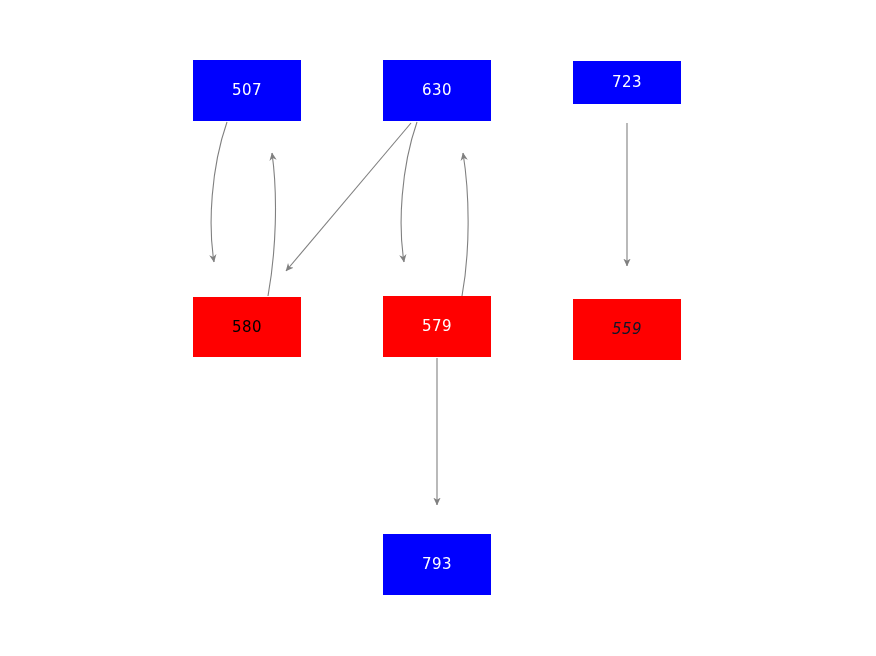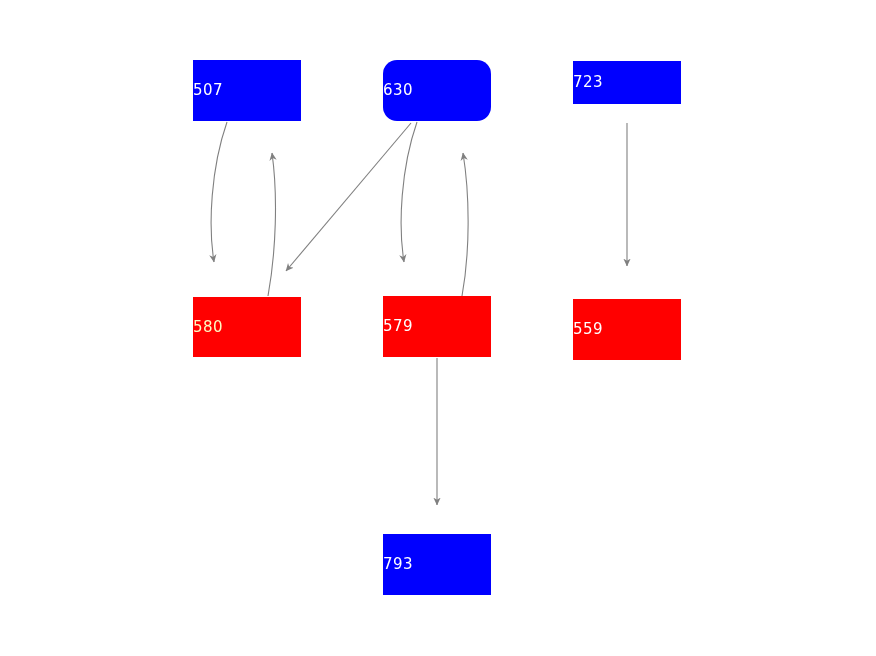--- a/index.html
+++ b/index.html
@@ -20,21 +20,21 @@
     left: 0;
     top: 0;
     width: 876px;
     height: 656px;
   }
   .node {
     position: absolute;
     box-sizing: border-box;
     display: flex;
     align-items: center;
-    justify-content: flex-start;
+    justify-content: center;
     color: #ffffff;
     font-size: 15px;
     font-family: "DejaVu Sans", sans-serif;
     letter-spacing: 0.5px;
     line-height: 1;
     user-select: none;
   }
 </style>
 </head>
 <body>
@@ -66,33 +66,33 @@
 
       <path d="M 437 358 L 437 505"></path>
 
     </g>
   </svg>
 
   <div id="node-layer">
       <div class="node" style="left: 193px; top: 60px; width: 108px; height: 61px; background: rgb(0, 0, 255);">
         <span style="color: rgb(255, 255, 255);">507</span>
       </div>
-      <div class="node" style="left: 383px; top: 60px; width: 108px; height: 61px; background: rgb(0, 0, 255); border-radius: 14px;">
+      <div class="node" style="left: 383px; top: 60px; width: 108px; height: 61px; background: rgb(0, 0, 255);">
         <span style="color: rgb(255, 255, 255);">630</span>
       </div>
       <div class="node" style="left: 573px; top: 61px; width: 108px; height: 43px; background: rgb(0, 0, 255);">
         <span style="color: rgb(255, 255, 255);">723</span>
       </div>
       <div class="node" style="left: 193px; top: 297px; width: 108px; height: 60px; background: rgb(255, 0, 0);">
-        <span style="color: #fef9c3;">580</span>
+        <span style="color: #000000;">580</span>
       </div>
       <div class="node" style="left: 383px; top: 296px; width: 108px; height: 61px; background: rgb(255, 0, 0);">
         <span style="color: rgb(255, 255, 255);">579</span>
       </div>
       <div class="node" style="left: 573px; top: 299px; width: 108px; height: 61px; background: rgb(255, 0, 0);">
-        <span style="color: #ffffff;">559</span>
+        <span style="color: #0f172a; font-style: italic;">559</span>
       </div>
       <div class="node" style="left: 383px; top: 534px; width: 108px; height: 61px; background: rgb(0, 0, 255);">
         <span style="color: rgb(255, 255, 255);">793</span>
       </div>
     </div>
 
 </div>
 
 </body></html>

